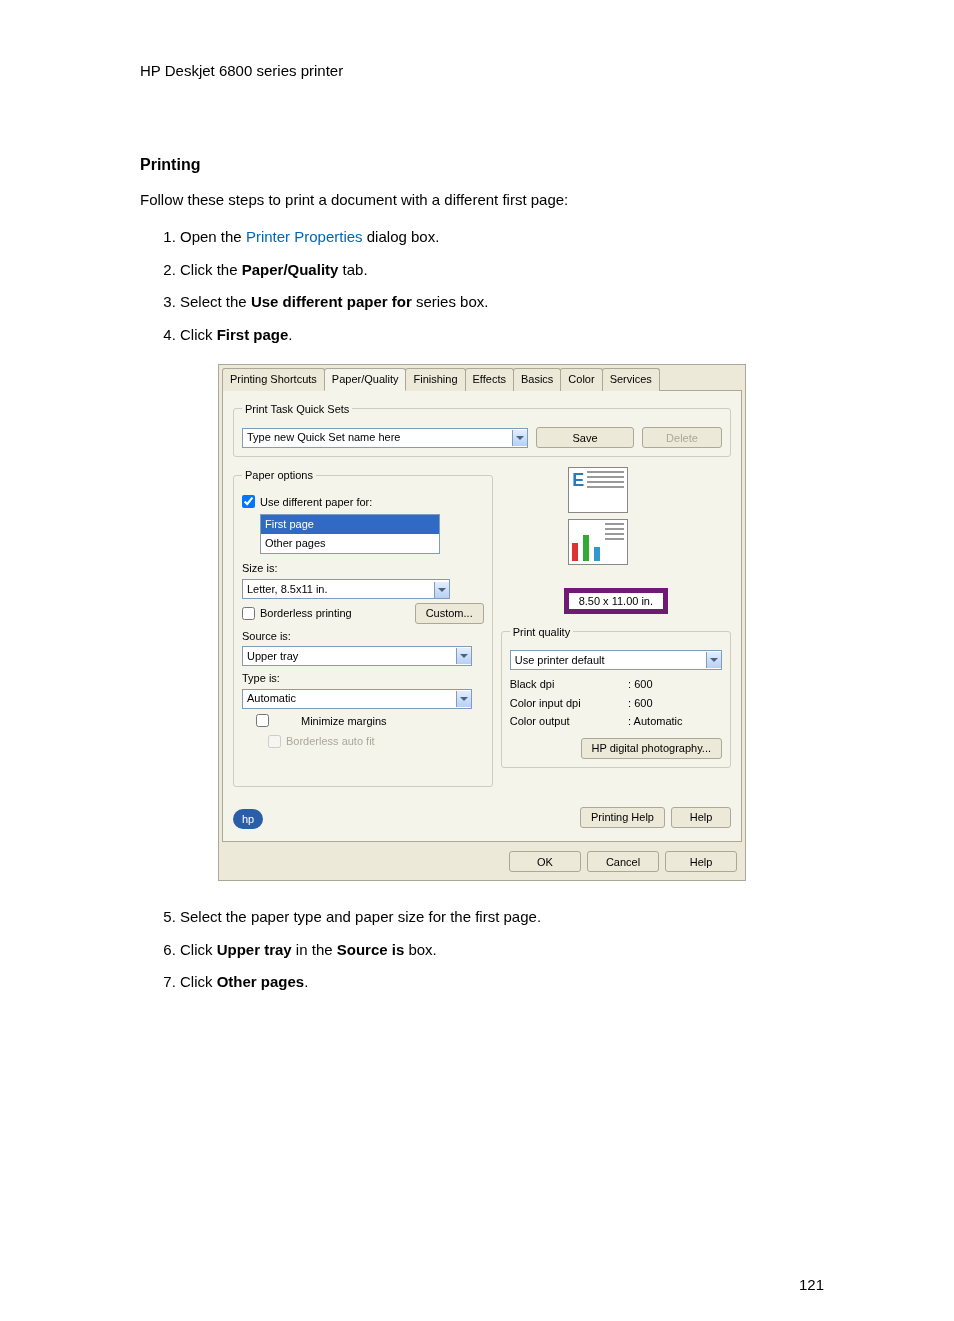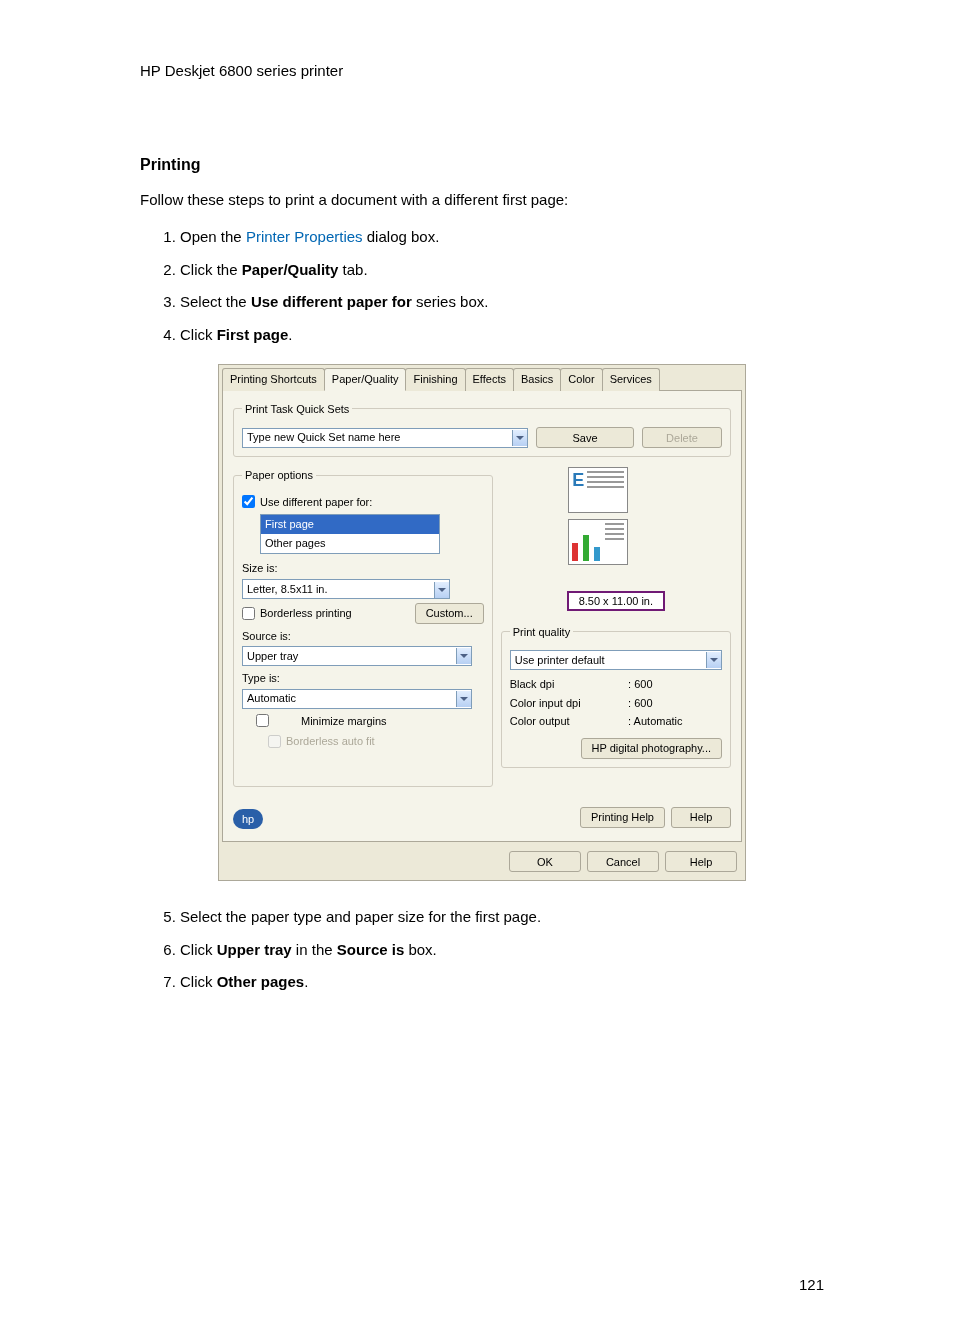--- a/index.html
+++ b/index.html
@@ -124,21 +124,21 @@
       padding: 3px;
       gap: 3px;
     }
     .preview-letter { color: #2a7ab9; font-weight: bold; font-size: 18px; line-height: 1; }
     .preview-lines { flex: 1; }
     .pline { height: 2px; background: #999; margin-bottom: 3px; }
     .preview-page2 .bar { width: 6px; display: inline-block; margin-right: 2px; }
     .b1{ height:18px; background:#d33; } .b2{height:26px;background:#3a3;} .b3{height:14px;background:#39c;}
     .dim-label {
       background: #fff;
-      border: 2px solid #701a75;
+      border: 5px solid #701a75;
       padding: 2px 10px;
       font-size: 11px;
     }
     .pq-grid { display: grid; grid-template-columns: auto auto; gap: 2px 8px; font-size: 11px; margin-top: 6px; margin-bottom: 8px; }
     .hp-logo {
       width: 30px; height: 20px;
       background: #2a5fa8;
       border-radius: 10px;
       display: inline-flex;
       align-items: center; justify-content: center;

